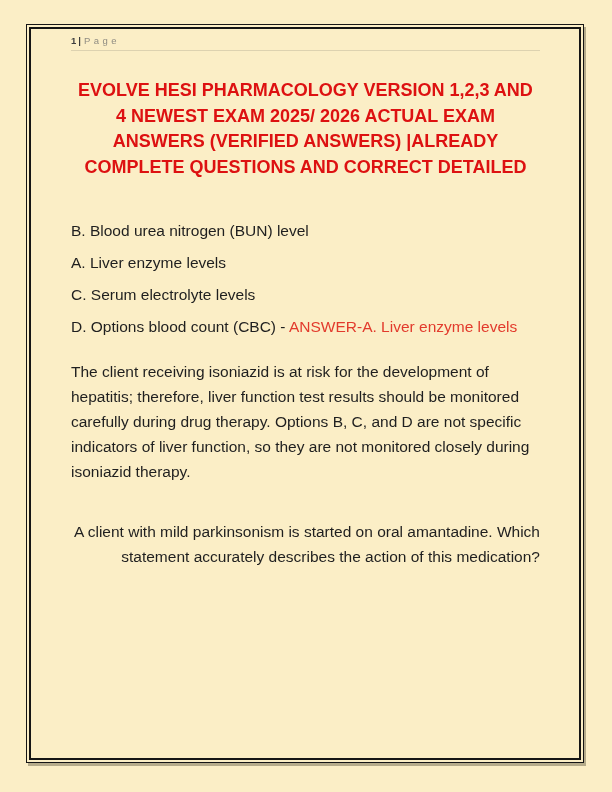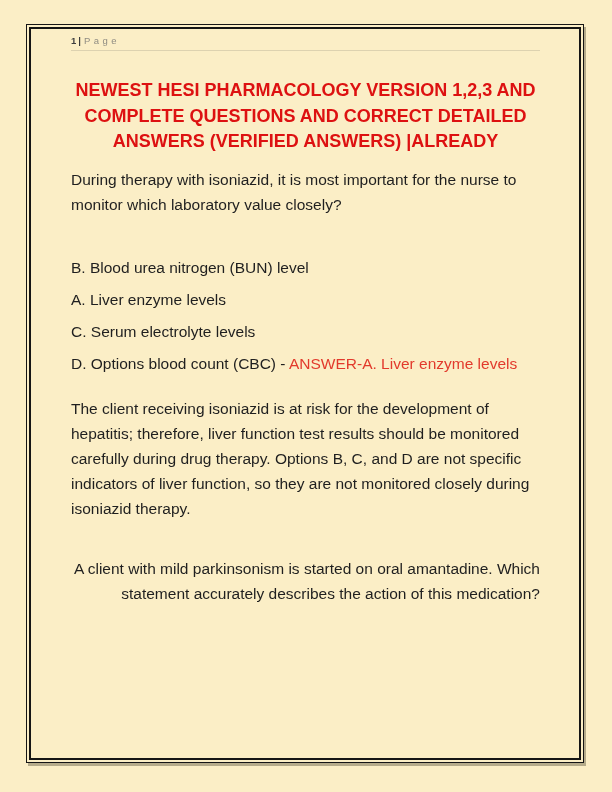--- a/index.html
+++ b/index.html
@@ -66,26 +66,26 @@
 
 <div class="frame-outer">
   <div class="frame-inner">
     <div class="content">
 
       <div class="page-header">
         <span class="num">1</span><span class="sep">|</span><span class="label">Page</span>
       </div>
 
       <div class="doc-title">
-        <div>NEWEST HESI PHARMACOLOGY VERSION 1,2,3 AND</div>
+        <div>EVOLVE HESI PHARMACOLOGY VERSION 1,2,3 AND</div>
+        <div>4 NEWEST EXAM 2025/ 2026 ACTUAL EXAM</div>
+        <div>ANSWERS (VERIFIED ANSWERS) |ALREADY</div>
         <div>COMPLETE QUESTIONS AND CORRECT DETAILED</div>
-        <div>ANSWERS (VERIFIED ANSWERS) |ALREADY</div>
       </div>
 
-      <p class="para q1">During therapy with isoniazid, it is most important for the nurse to monitor which laboratory value closely?</p>
 
       <div class="options">
         <p class="para option">B. Blood urea nitrogen (BUN) level</p>
         <p class="para option">A. Liver enzyme levels</p>
         <p class="para option">C. Serum electrolyte levels</p>
         <p class="para option"><span>D. Options blood count (CBC) - </span><span class="answer">ANSWER-A. Liver enzyme levels</span></p>
       </div>
 
       <p class="para rationale">The client receiving isoniazid is at risk for the development of hepatitis; therefore, liver function test results should be monitored carefully during drug therapy. Options B, C, and D are not specific indicators of liver function, so they are not monitored closely during isoniazid therapy.</p>
 

